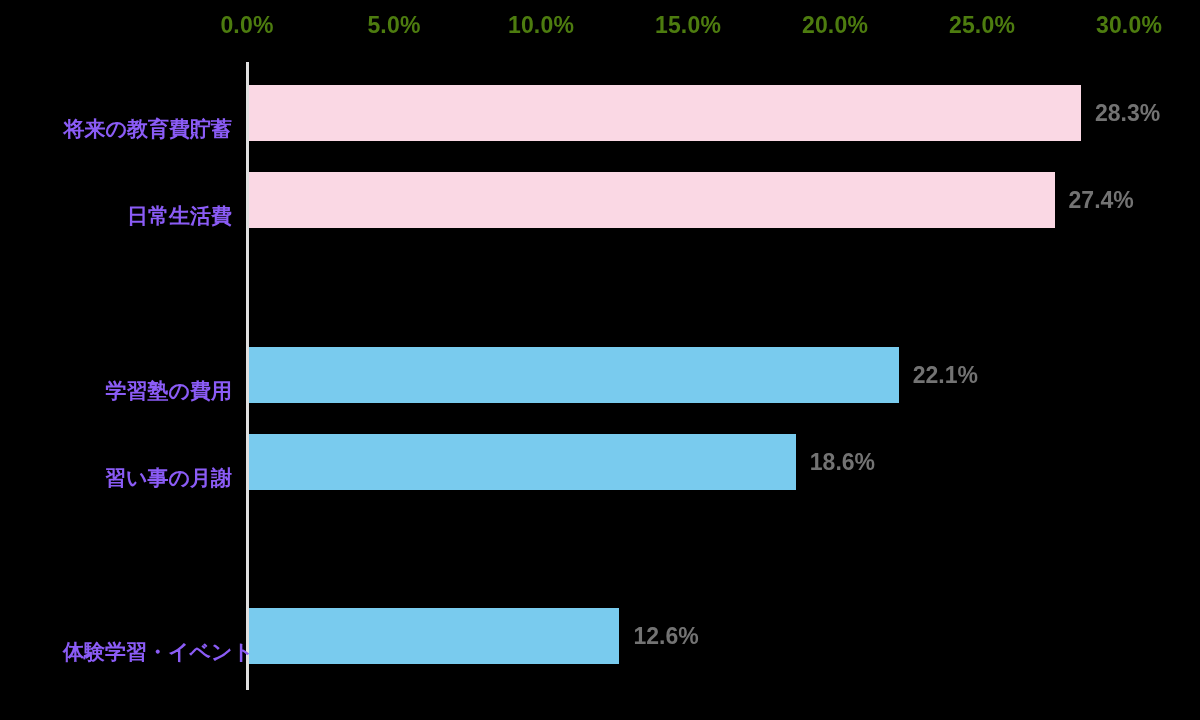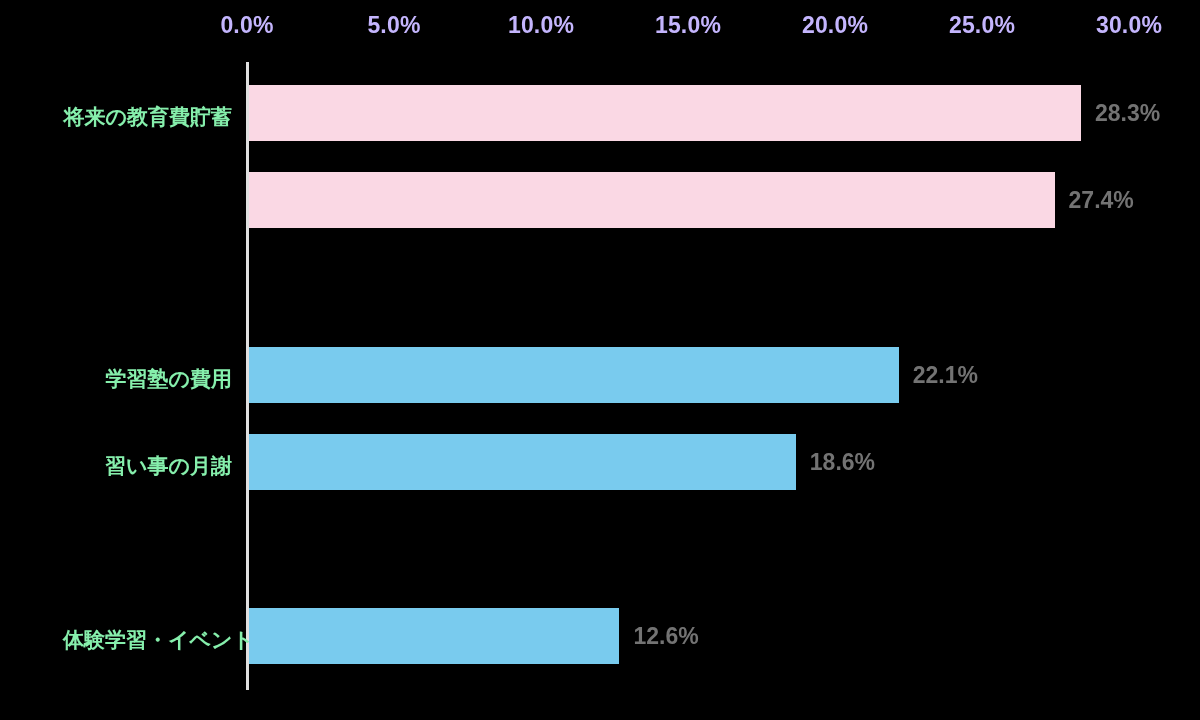--- a/index.html
+++ b/index.html
@@ -21,21 +21,21 @@
     background: #000000;
   }
 
   
   .xtick {
     position: absolute;
     top: 12px;
     transform: translateX(-50%);
     font-size: 23px;
     font-weight: bold;
-    color: #c4b5fd;
+    color: #4d7c0f;
     white-space: nowrap;
     letter-spacing: 0.2px;
   }
 
   
   #axis-spine {
     position: absolute;
     left: 246px;
     top: 62px;
     width: 3px;
@@ -55,26 +55,26 @@
   .bar-row {
     position: absolute;
     left: 0;
     width: 1200px;
     height: 56px;
   }
 
   .cat-label {
     position: absolute;
     right: 1040px;          
-    top: 4px;
+    top: 16px;
     height: 56px;
     line-height: 56px;
     font-size: 21px;
     font-weight: bold;
-    color: #86efac;
+    color: #8b5cf6;
     white-space: nowrap;
     text-align: right;
   }
 
   .bar {
     position: absolute;
     left: 249px;
     top: 0;
     height: 56px;
   }
@@ -107,20 +107,21 @@
 
   <div id="axis-spine"></div>
 
   <div id="plot-area">
       <div class="bar-row" style="top: 85px;">
         <div class="cat-label" style="right: 968px;">将来の教育費貯蓄</div>
         <div class="bar" style="width: 832.02px; background: rgb(250, 216, 228);"></div>
         <div class="bar-value" style="left: 1095.02px;">28.3%</div>
       </div>
       <div class="bar-row" style="top: 172.2px;">
+        <div class="cat-label" style="right: 968px;">日常生活費</div>
         <div class="bar" style="width: 805.56px; background: rgb(250, 216, 228);"></div>
         <div class="bar-value" style="left: 1068.56px;">27.4%</div>
       </div>
       <div class="bar-row" style="top: 346.6px;">
         <div class="cat-label" style="right: 968px; margin-left: 31px;">学習塾の費用</div>
         <div class="bar" style="width: 649.74px; background: rgb(121, 203, 238);"></div>
         <div class="bar-value" style="left: 912.74px;">22.1%</div>
       </div>
       <div class="bar-row" style="top: 433.8px;">
         <div class="cat-label" style="right: 968px;">習い事の月謝</div>

